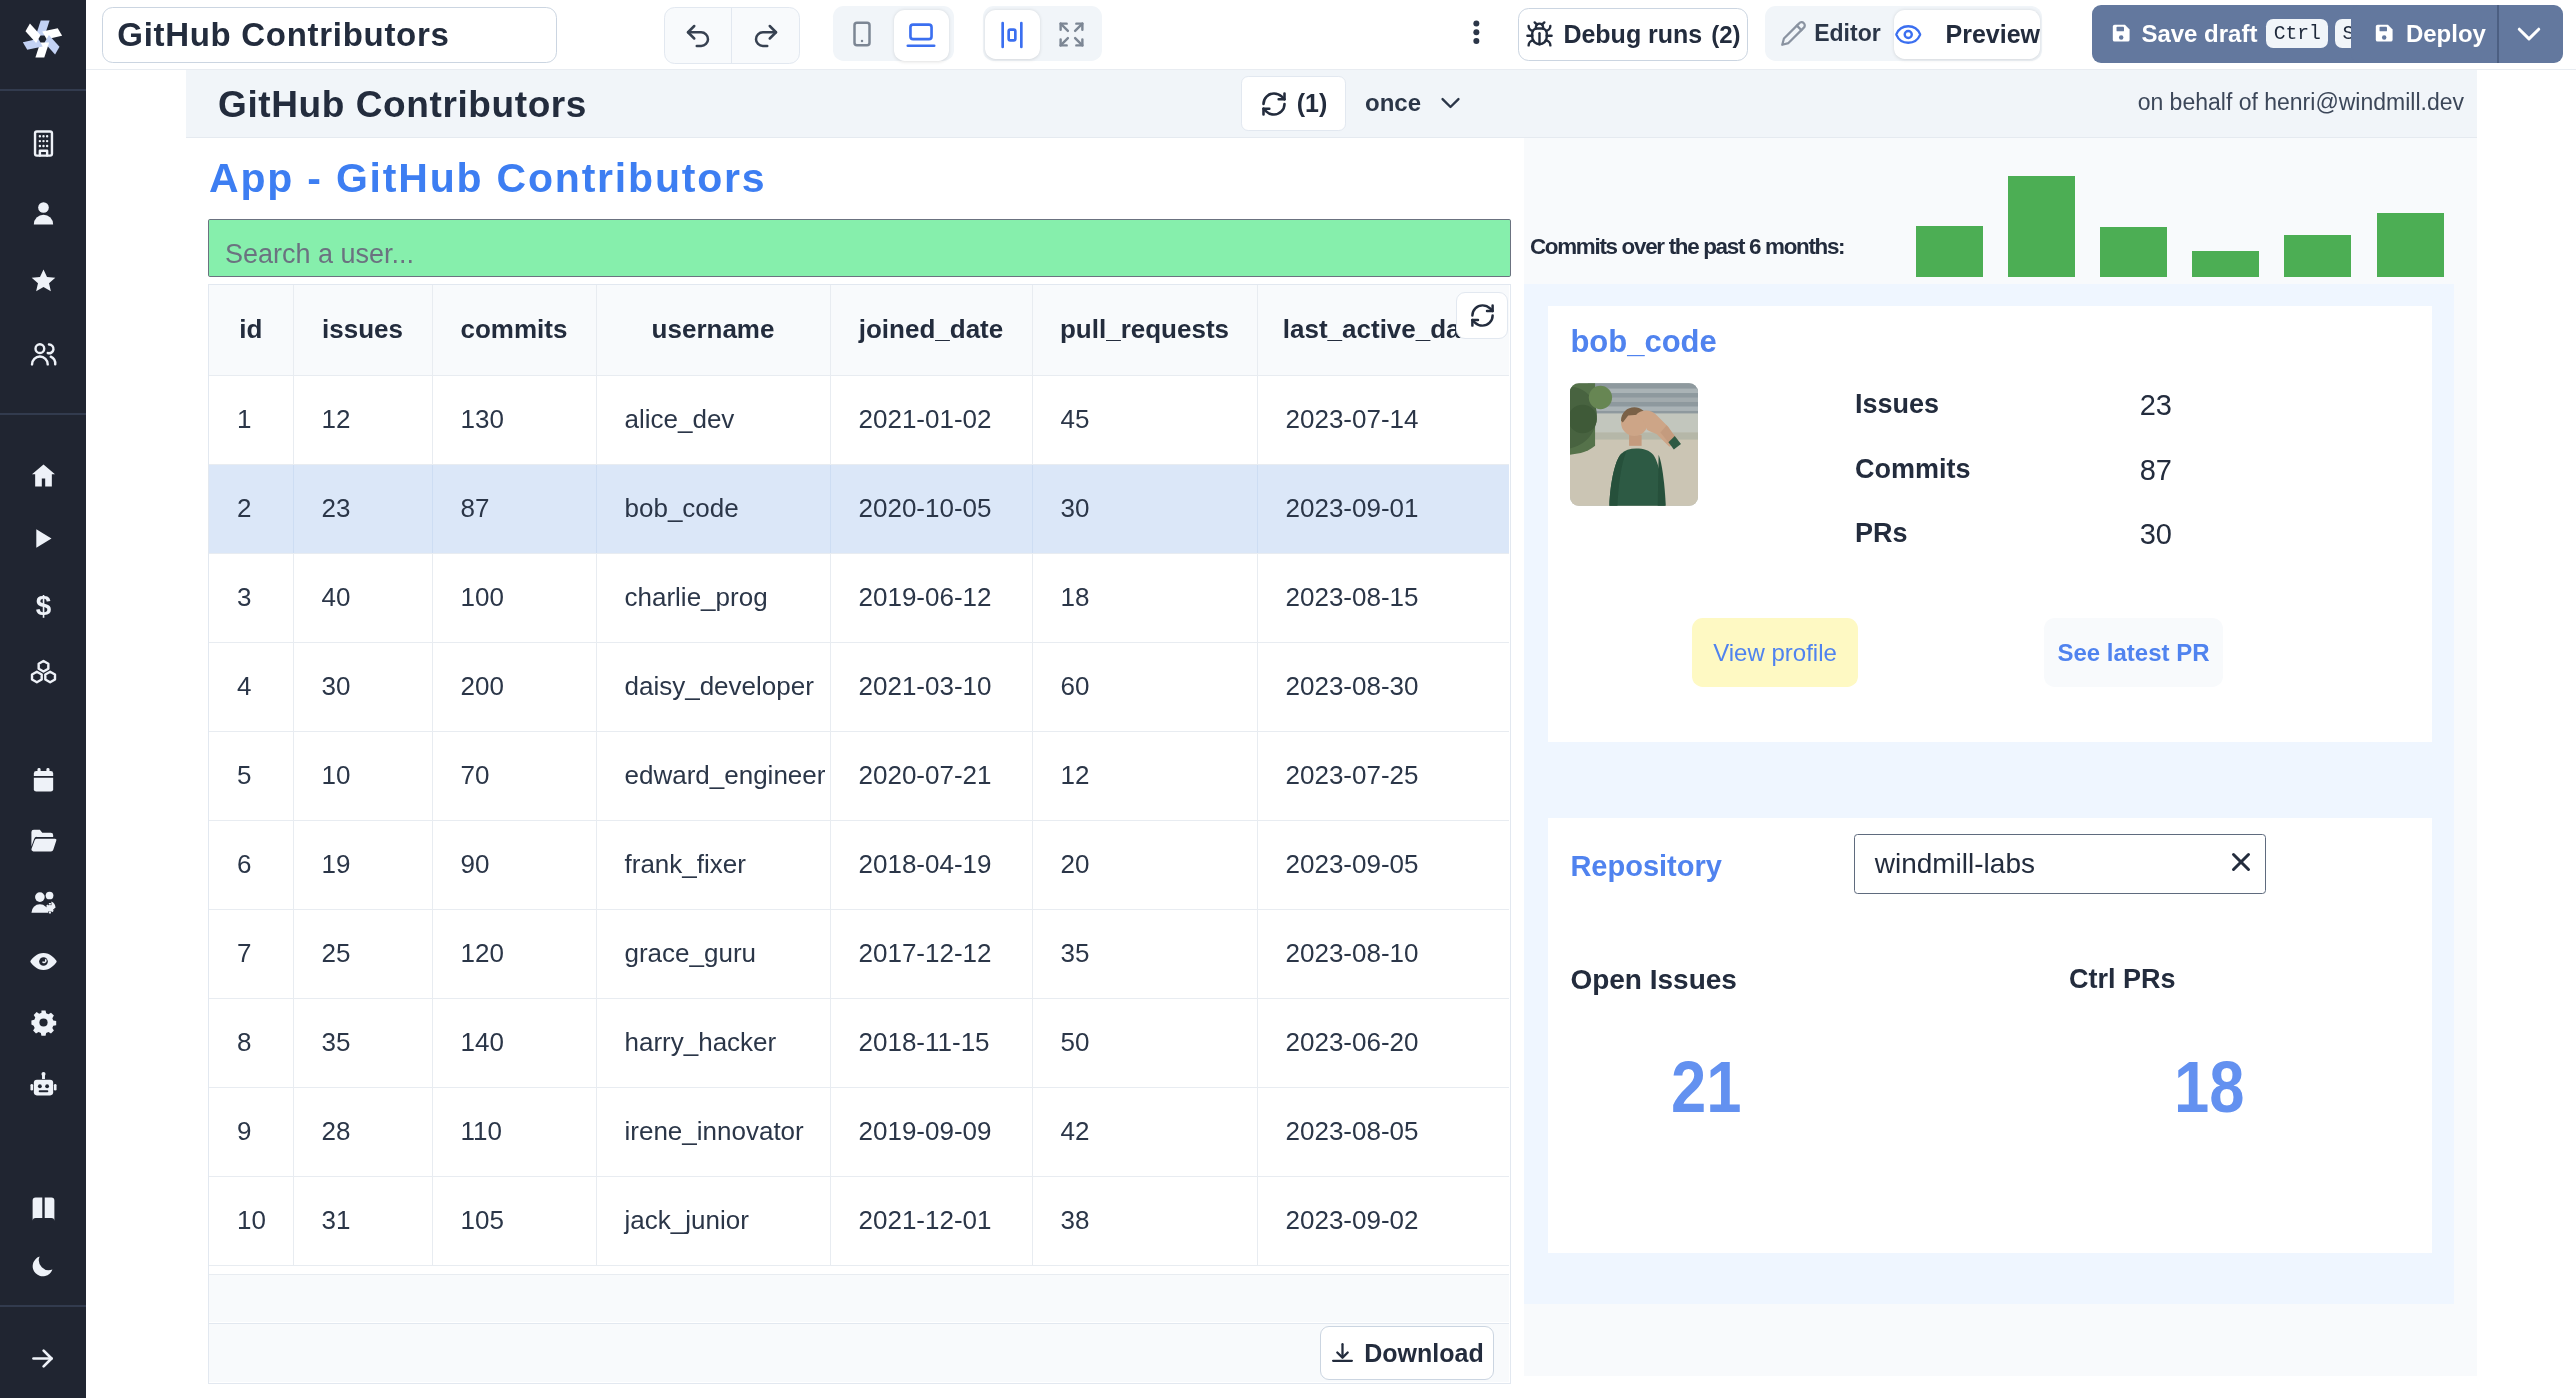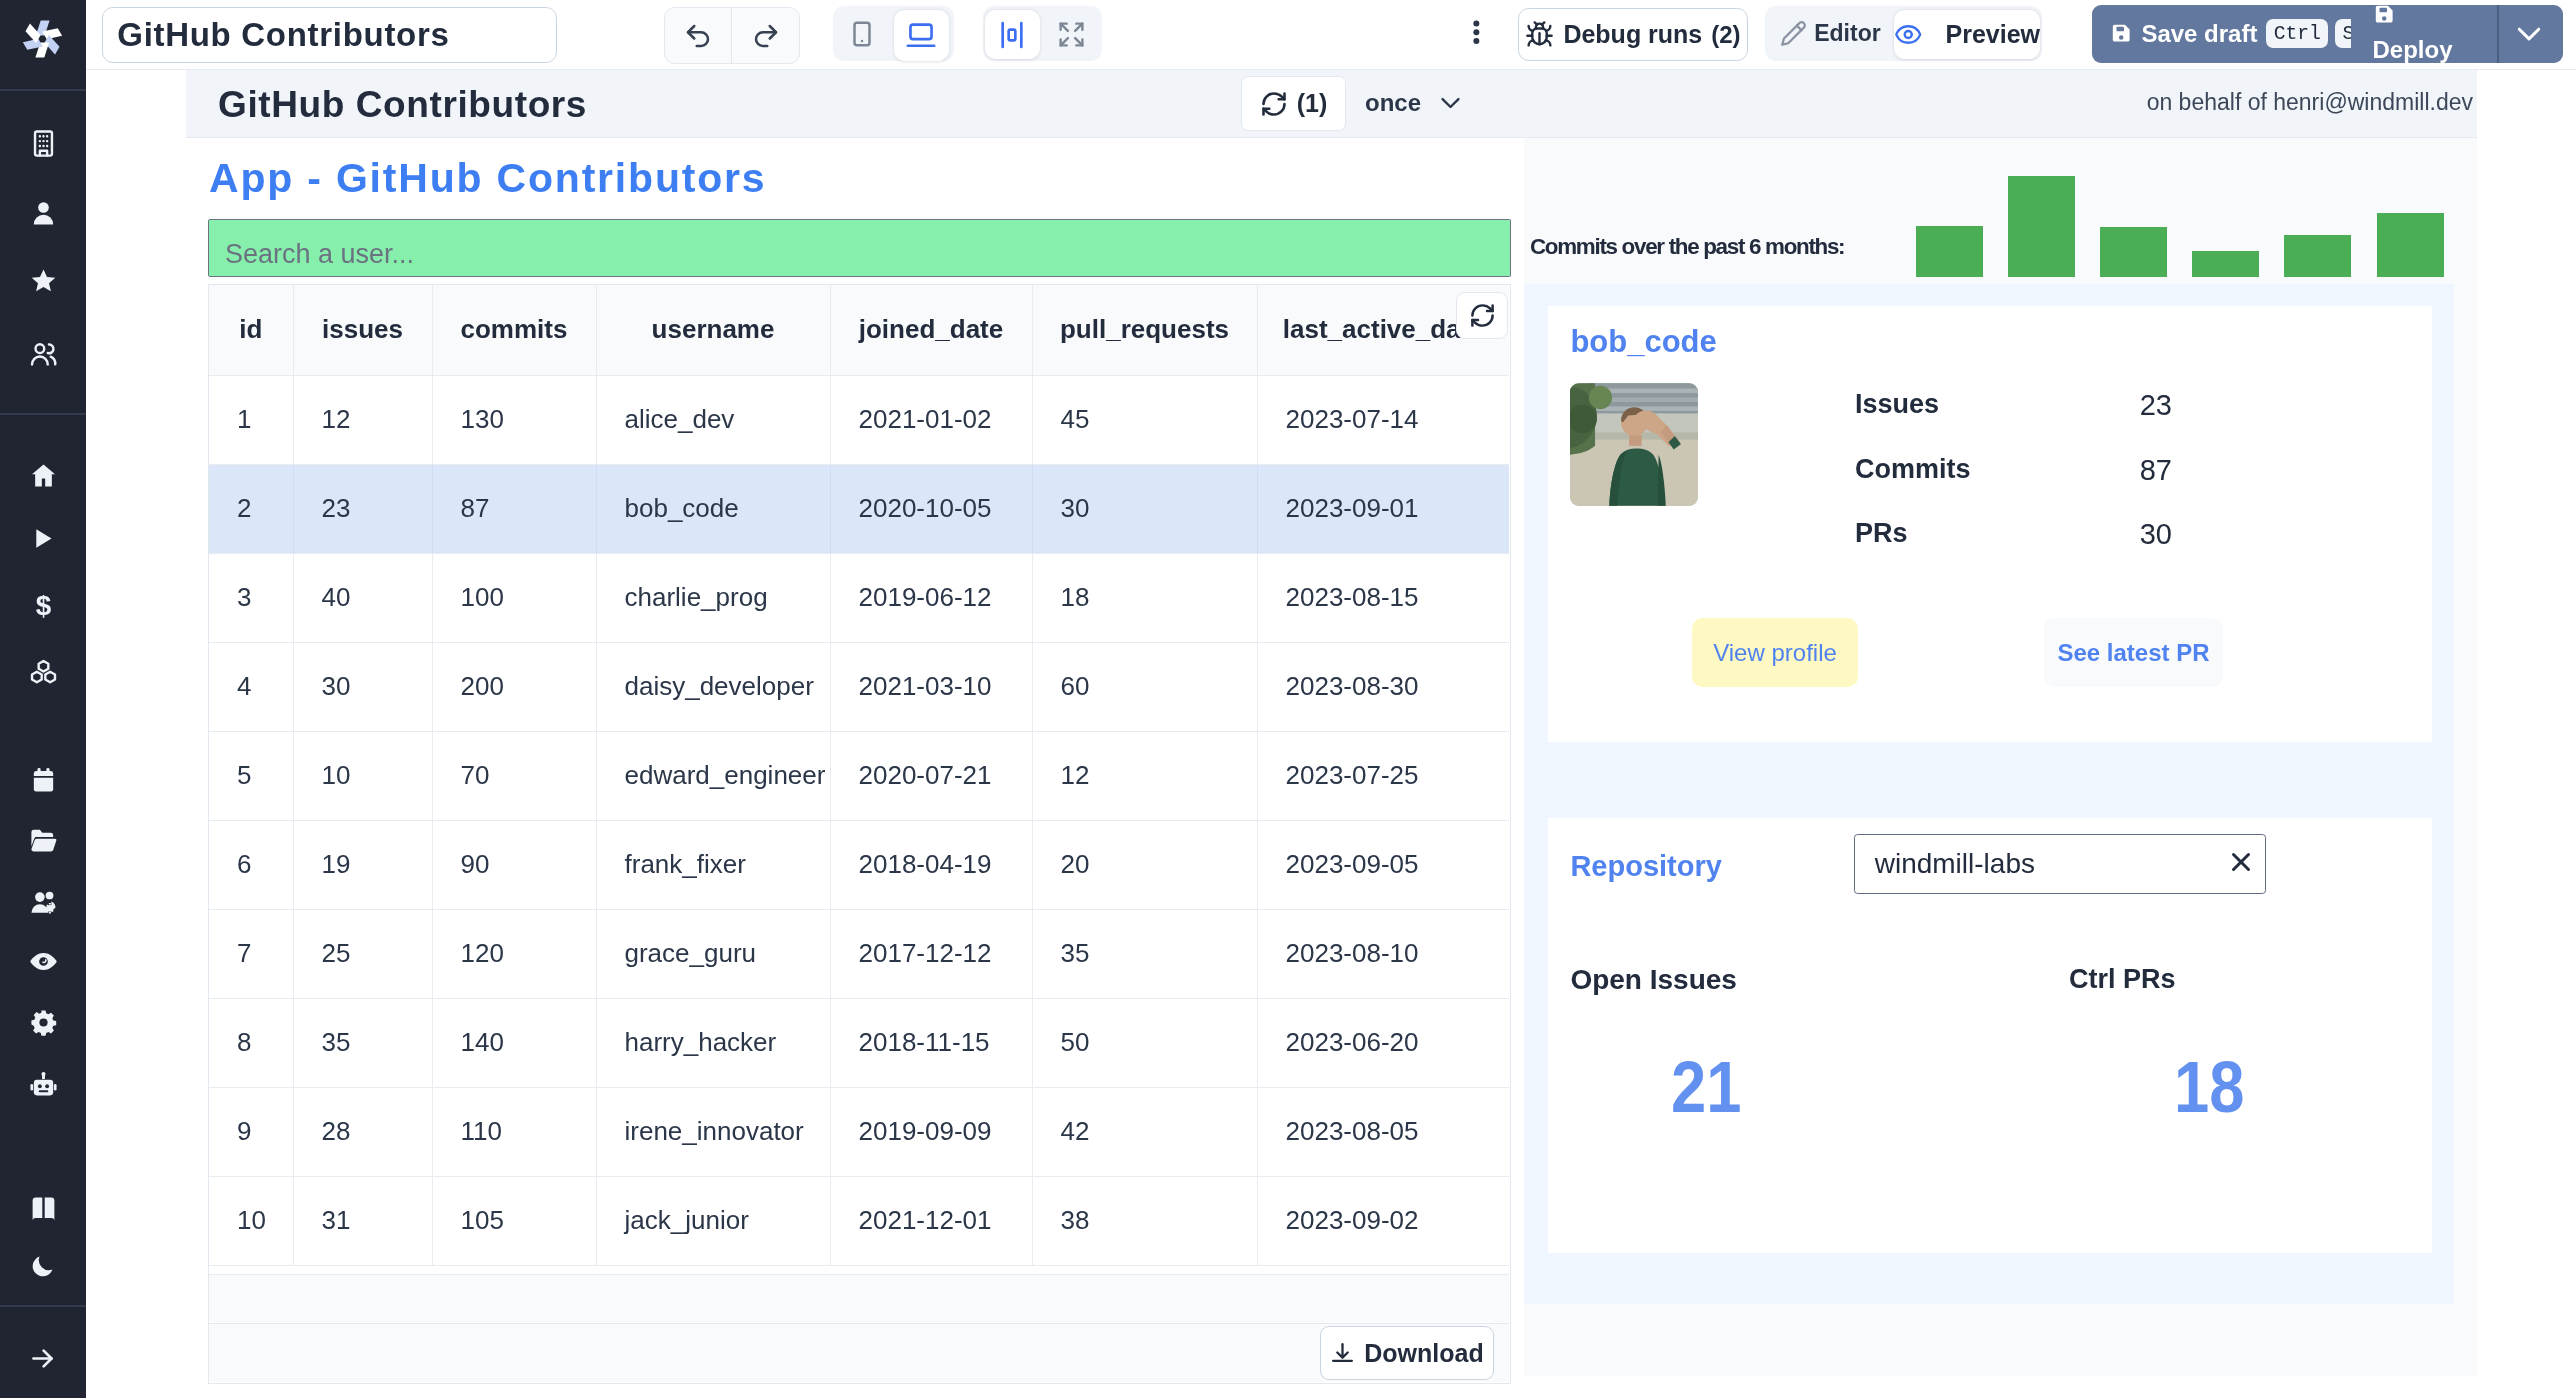--- a/index.html
+++ b/index.html
@@ -268,21 +268,21 @@
       <path d="M3 5a2 2 0 0 1 2-2h11l5 5v11a2 2 0 0 1-2 2H5a2 2 0 0 1-2-2Z"></path>
       <rect x="7" y="5" width="8" height="5" rx="1" fill="#63789e"></rect>
       <circle cx="12" cy="16.5" r="2.4" fill="#63789e"></circle>
     </svg>
   <span style="font-size:24px;font-weight:700;color:#fff;">Save draft</span>
   <span style="font-family:'Liberation Mono',monospace;font-size:19.7px;color:#1e293b;background:#f1f5f9;border-radius:7.2px;padding:3.6px 7.2px;">Ctrl</span>
   <span style="font-family:'Liberation Mono',monospace;font-size:19.7px;color:#1e293b;background:#f1f5f9;border-radius:7.2px;padding:3.6px 7.2px;margin-left:-1.8px;">S</span>
 </div>
 
 <div class="abs" style="left:2351px;top:4.5px;width:212px;height:58px;background:#63789e;border-radius:9px;display:flex;align-items:center;">
-  <span style="display:flex;gap:11px;padding-left:21.5px;flex-direction:column;">
+  <span style="display:flex;align-items:center;gap:11px;padding-left:21.5px;">
     <svg width="22.4" height="22.4" viewBox="0 0 24 24" fill="#fff">
         <path d="M3 5a2 2 0 0 1 2-2h11l5 5v11a2 2 0 0 1-2 2H5a2 2 0 0 1-2-2Z"></path>
         <rect x="7" y="5" width="8" height="5" rx="1" fill="#63789e"></rect>
         <circle cx="12" cy="16.5" r="2.4" fill="#63789e"></circle>
       </svg>
     <span style="font-size:24px;font-weight:700;color:#fff;white-space:nowrap;">Deploy</span>
   </span>
   <span style="position:absolute;left:146px;top:0;width:1.8px;height:58px;background:#4c5f82;"></span>
   <span style="position:absolute;left:161px;top:18px;">
       <svg width="34" height="23" viewBox="0 0 38 26" fill="none" stroke="#fff" stroke-width="3.4" stroke-linecap="round" stroke-linejoin="round">
@@ -302,21 +302,21 @@
       <path d="M8 16H3v5"></path>
     </svg>
   <span style="font-size:25px;font-weight:700;color:#232c3d;">(1)</span>
 </div>
 <div class="abs" style="left:1365px;top:89px;font-size:24px;font-weight:700;color:#2b3648;">once</div>
 <div class="abs" style="left:1437px;top:94px;">
     <svg width="27" height="19.7" viewBox="0 0 34 24" fill="none" stroke="#2b3648" stroke-width="3" stroke-linecap="round" stroke-linejoin="round">
       <path d="m7 6 10 10L27 6"></path>
     </svg>
   </div>
-<div class="abs" style="left:17px;top:89px;width:2456px;text-align:right;font-size:23px;color:#3c4759;">on behalf of henri@windmill.dev</div>
+<div class="abs" style="left:8px;top:89px;width:2456px;text-align:right;font-size:23px;color:#3c4759;">on behalf of henri@windmill.dev</div>
 
 <div class="abs" style="left:1524px;top:138px;width:953px;height:1238px;background:#f8fafc;"></div>
 <div class="abs" style="left:1530px;top:234px;font-size:22.4px;font-weight:700;color:#232c3d;letter-spacing:-1.3px;">Commits over the past 6 months:</div>
 
 <div class="abs" style="left:1916px;top:226px;width:67px;height:51px;background:#4cae54;"></div>
 <div class="abs" style="left:2008px;top:176px;width:67px;height:101px;background:#4cae54;"></div>
 <div class="abs" style="left:2100px;top:227px;width:67px;height:50px;background:#4cae54;"></div>
 <div class="abs" style="left:2192px;top:251px;width:67px;height:26px;background:#4cae54;"></div>
 <div class="abs" style="left:2284px;top:235px;width:67px;height:42px;background:#4cae54;"></div>
 <div class="abs" style="left:2377px;top:213px;width:67px;height:64px;background:#4cae54;"></div>

